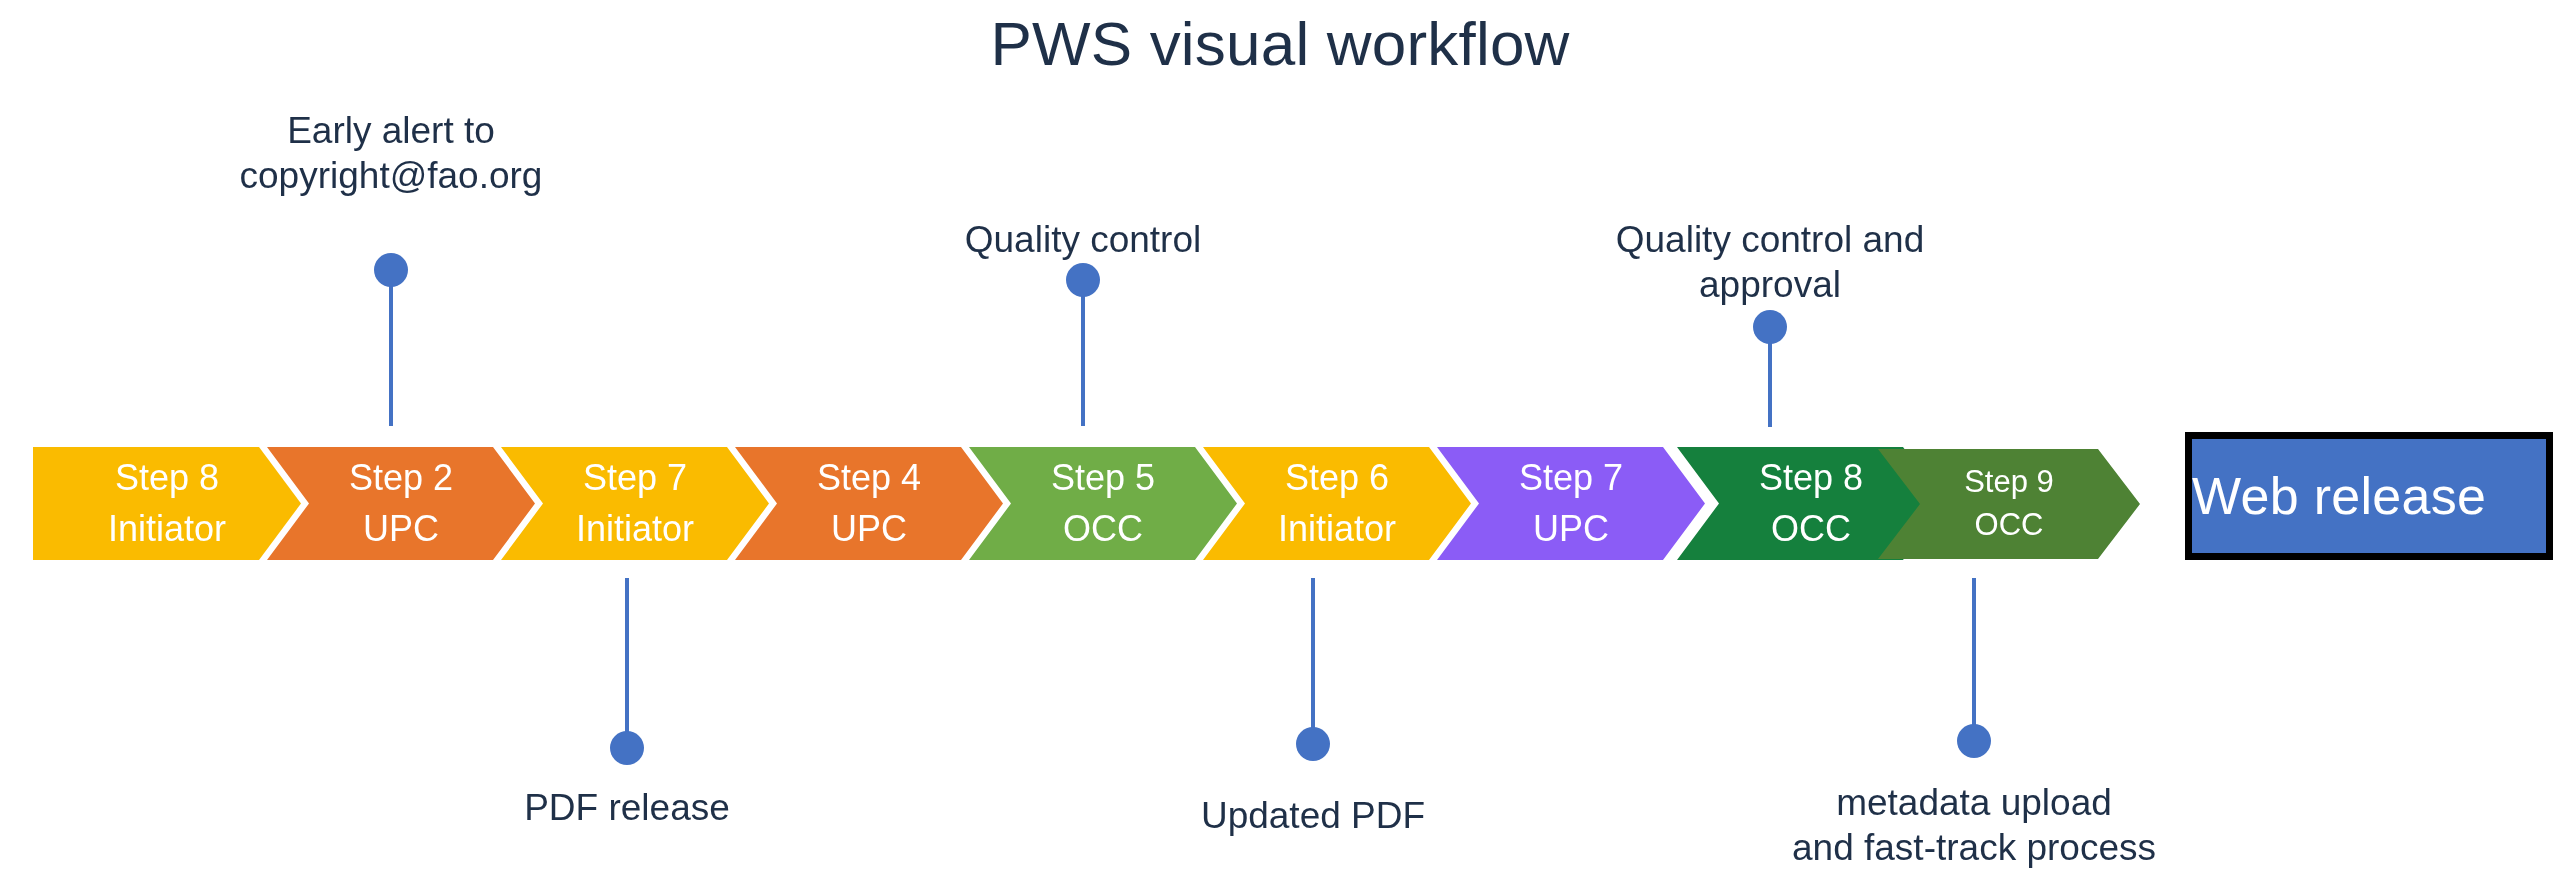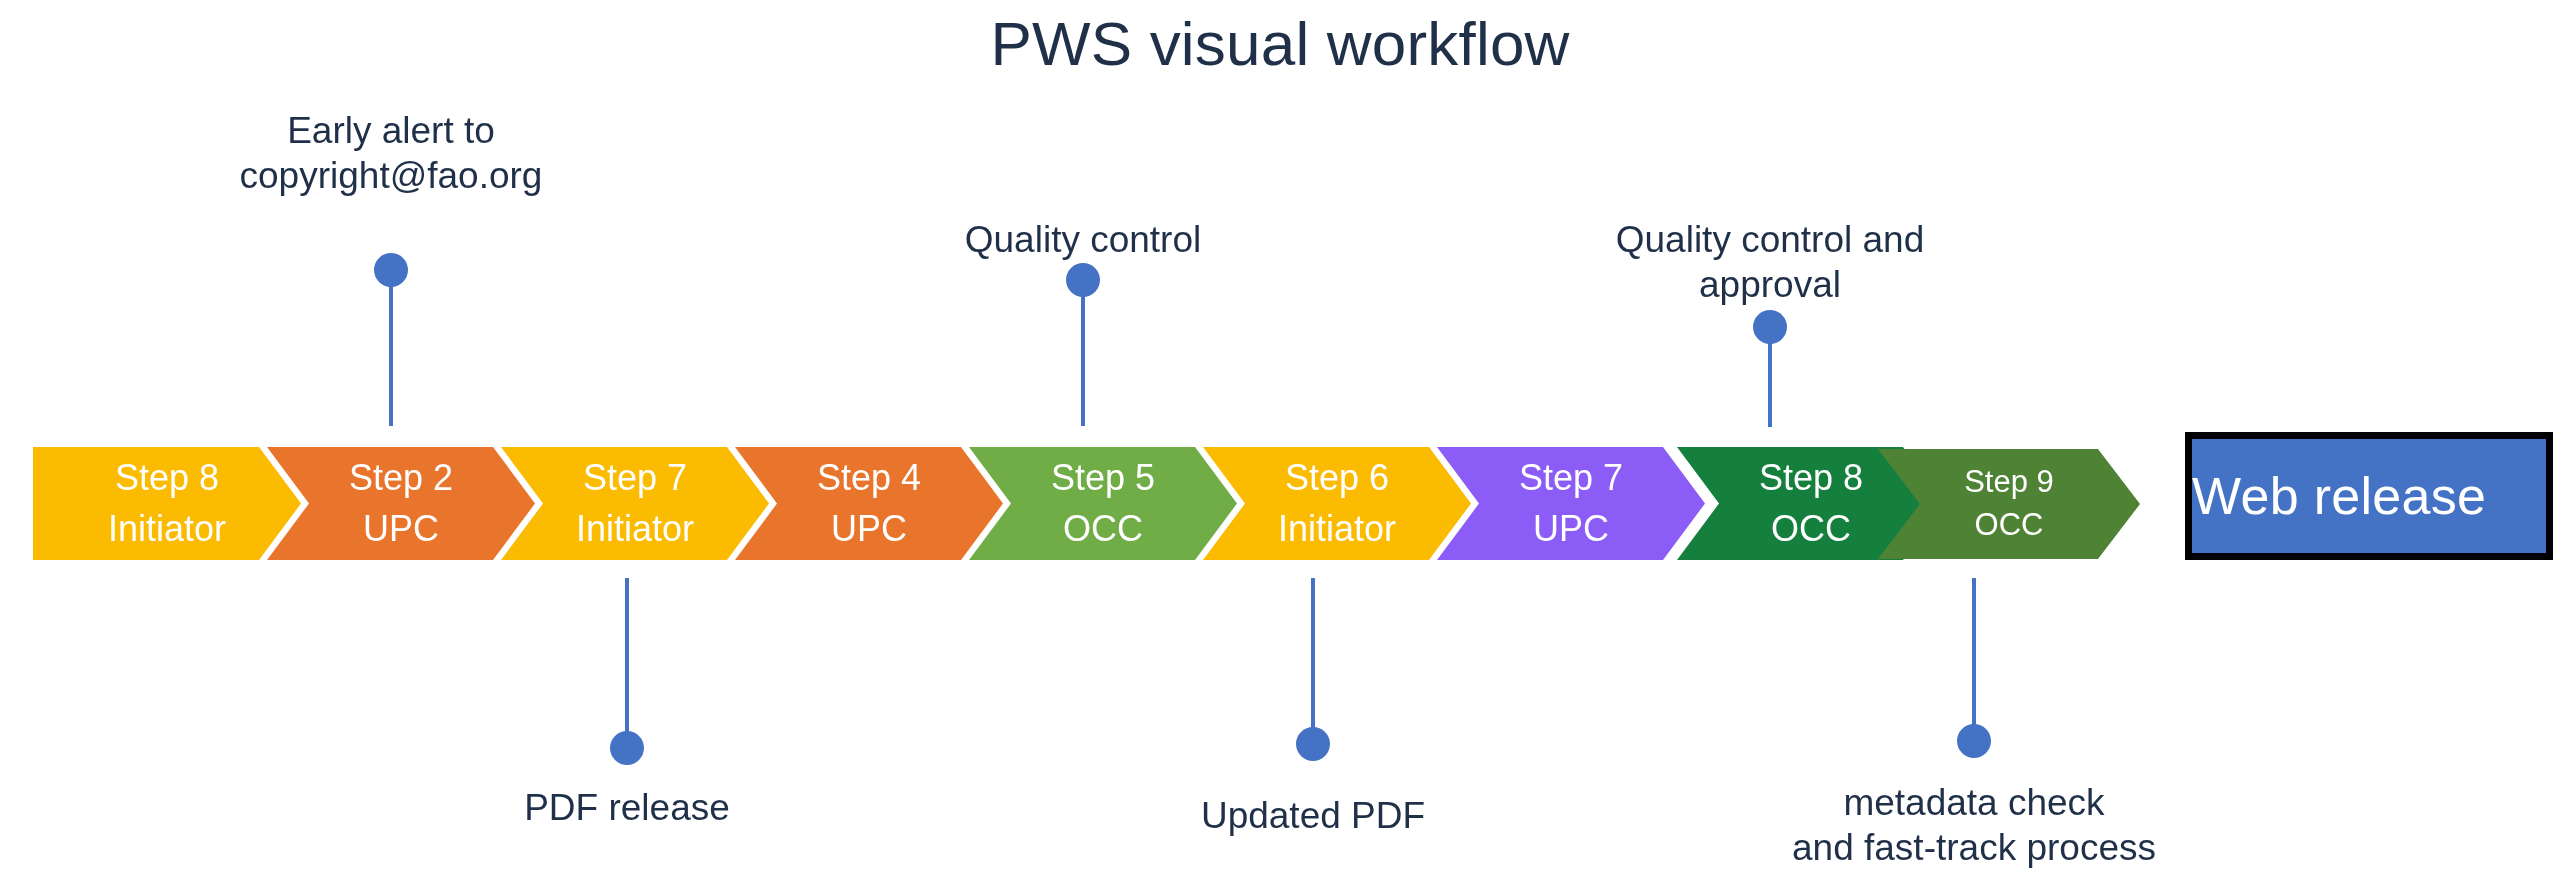--- a/index.html
+++ b/index.html
@@ -212,16 +212,16 @@
   <div class="connector down" style="left:1313px; top:578px; height:166px;">
     <div class="stem"></div>
     <div class="dot"></div>
   </div>
   <div class="annotation ann-below" style="left:1313px; top:793px; width:480px;">Updated PDF</div>
 
   <div class="connector down" style="left:1974px; top:578px; height:163px;">
     <div class="stem"></div>
     <div class="dot"></div>
   </div>
-  <div class="annotation ann-below" style="left:1974px; top:780px; width:620px;">metadata check
+  <div class="annotation ann-below" style="left:1974px; top:780px; width:620px;">metadata upload
 and fast-track process</div>
 
 </div>
 
 </body></html>

